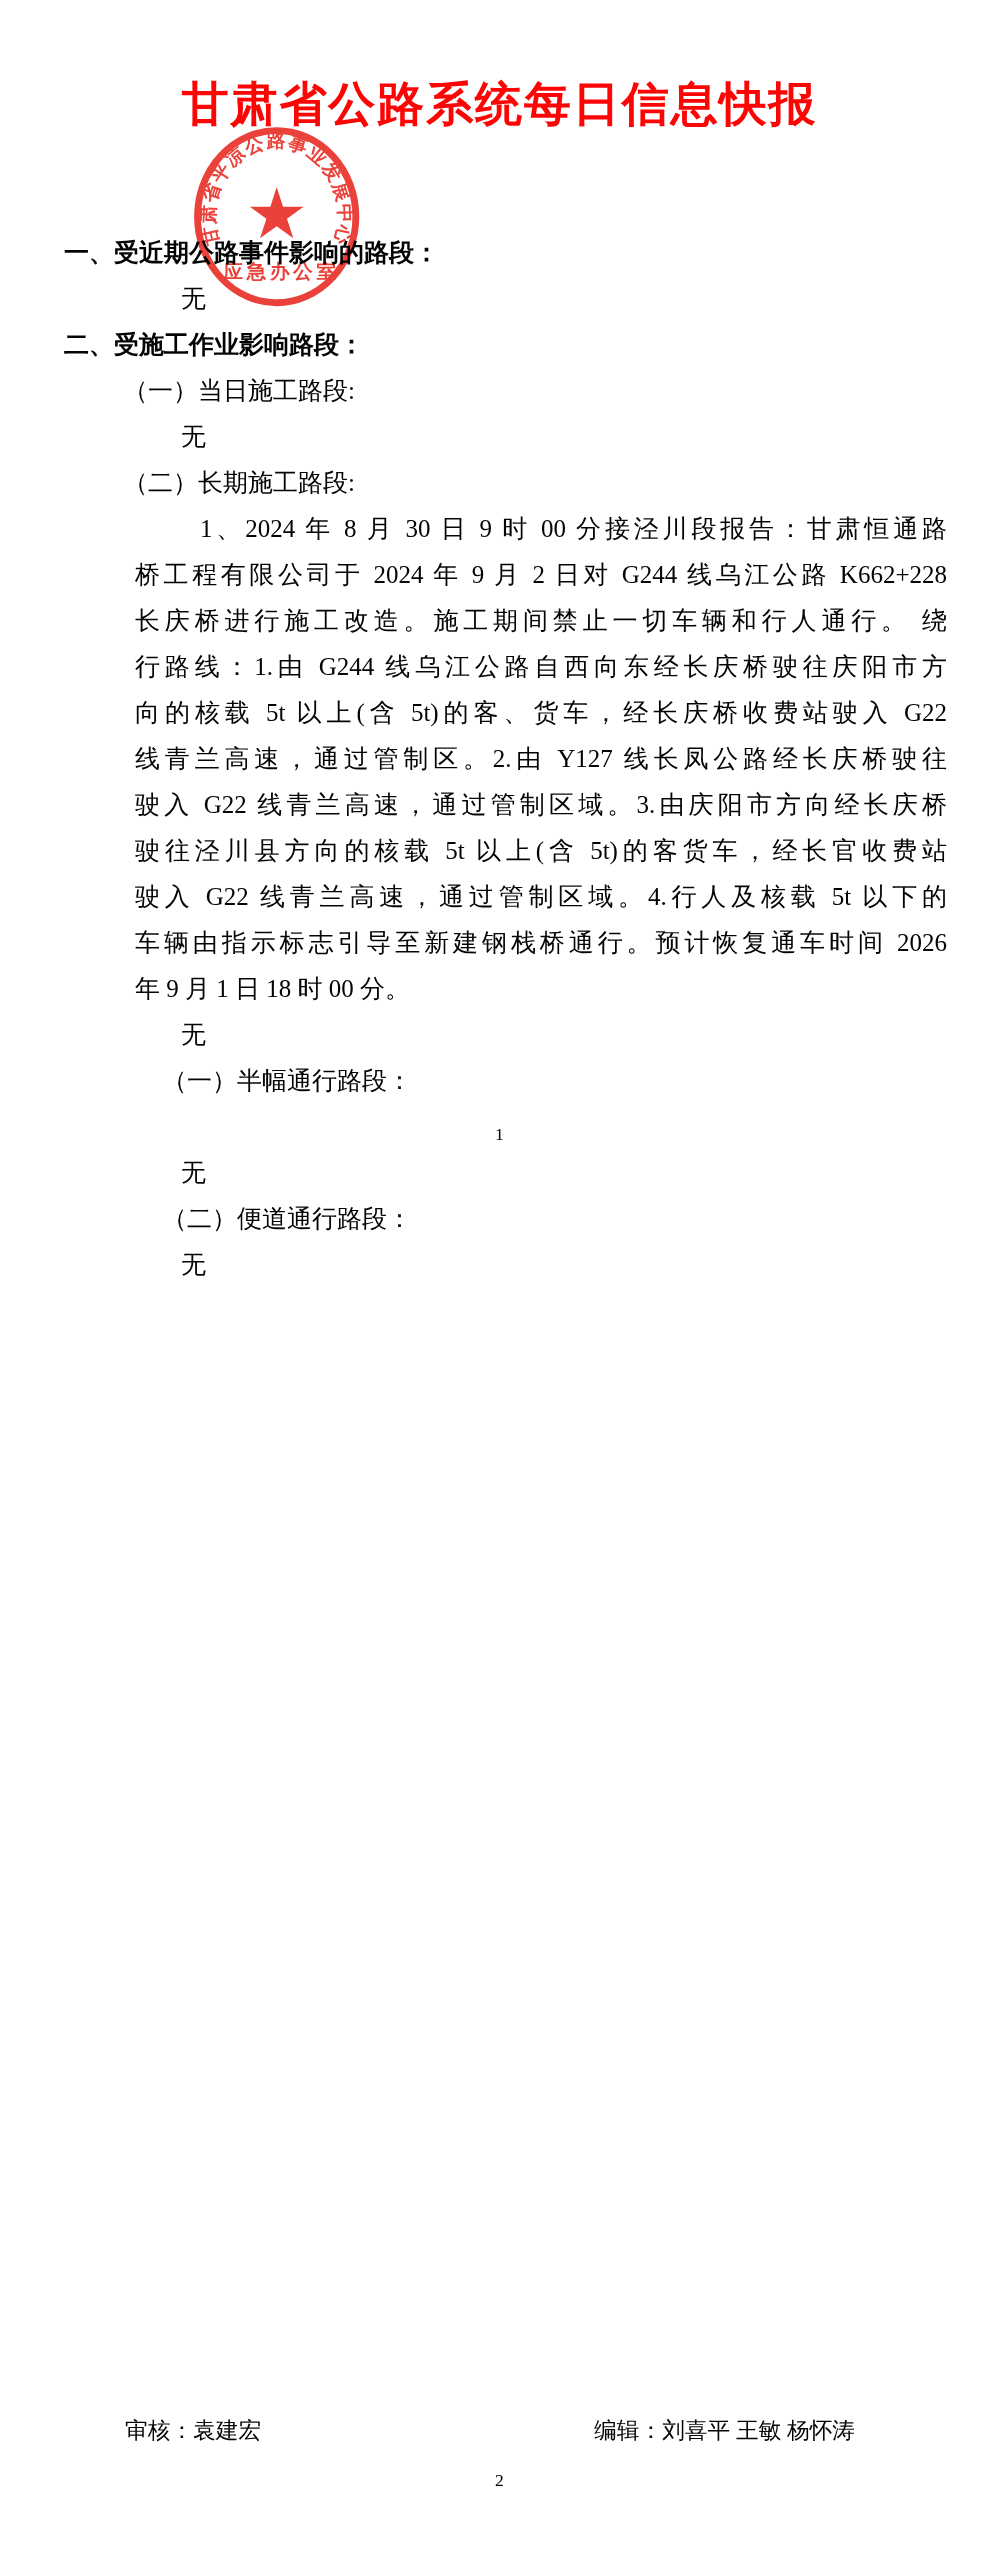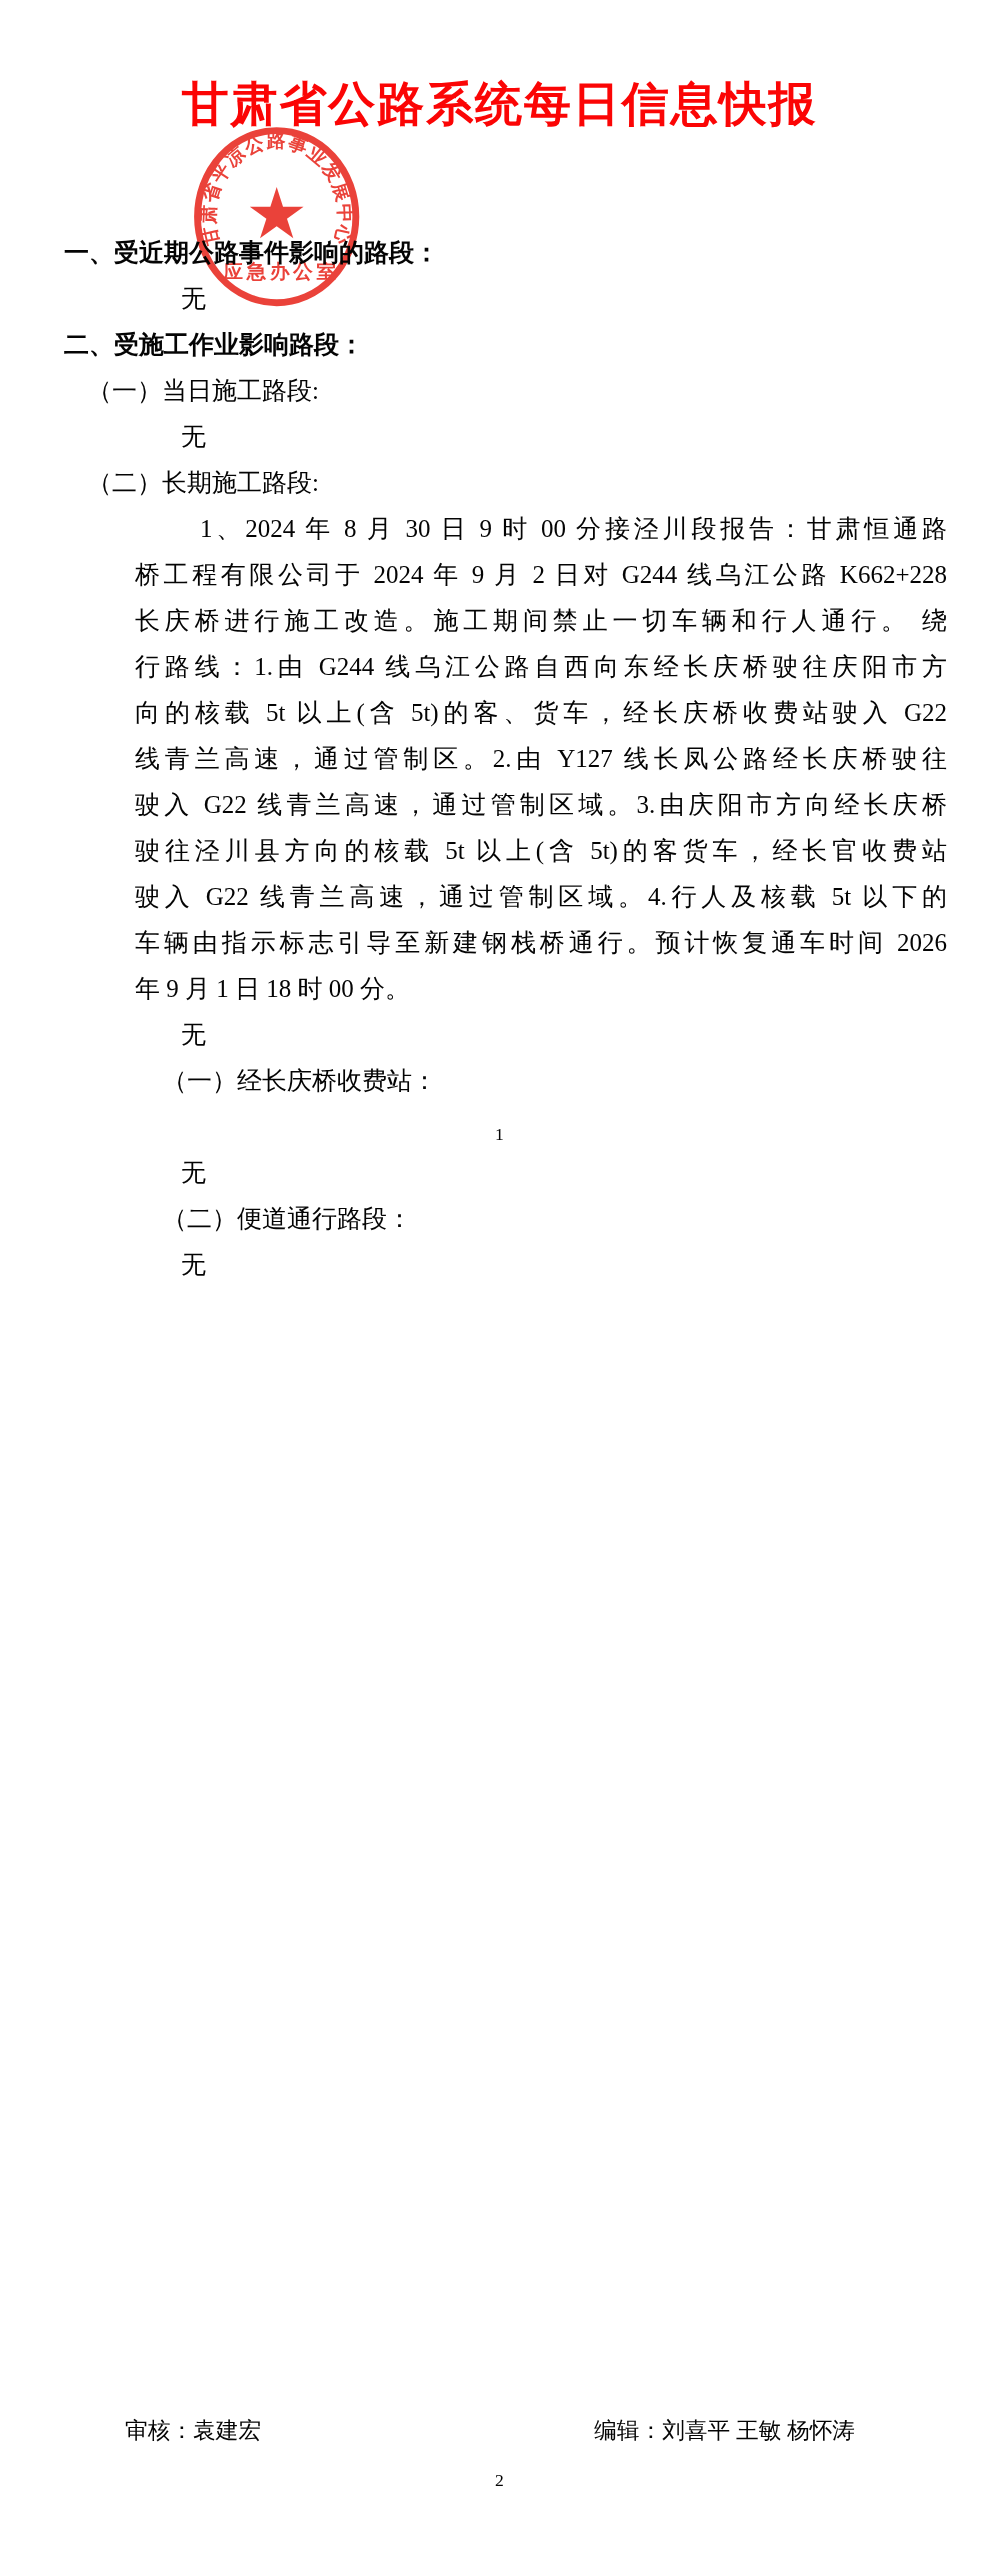--- a/index.html
+++ b/index.html
@@ -30,21 +30,21 @@
     position:absolute;top:200px;left:125px;width:750px;
     display:flex;justify-content:space-between;align-items:baseline;
     font-size:22.7px;line-height:26.4px;
     padding-bottom:1.3px;
     border-bottom:1.9px solid #040404;
     white-space:nowrap;
   }
   .content{position:absolute;top:230px;left:0;width:999px;}
   .block{font-size:25px;line-height:46px;}
   .b-h1{padding-left:64px;font-weight:bold;}
-  .b-h2{padding-left:87px;}
+  .b-h2{padding-left:87px;margin-left:36px;}
   .b-h2b{padding-left:162px;}
   .b-none{padding-left:181px;}
   .b-pagenum{text-align:center;font-size:17.6px;line-height:31px;padding-top:15px;}
   .para-line{
     margin-left:135px;margin-right:52px;
     text-align:justify;text-align-last:justify;
   }
   .para-line.first{text-indent:65px;}
   .para-line.last{text-align-last:left;}
   .stamp{
@@ -89,21 +89,21 @@
       <div class="block para-line">长庆桥进行施工改造。施工期间禁止一切车辆和行人通行。 绕</div>
       <div class="block para-line">行路线：1.由 G244 线乌江公路自西向东经长庆桥驶往庆阳市方</div>
       <div class="block para-line">向的核载 5t 以上(含 5t)的客、货车，经长庆桥收费站驶入 G22</div>
       <div class="block para-line">线青兰高速，通过管制区。2.由 Y127 线长凤公路经长庆桥驶往</div>
       <div class="block para-line">驶入 G22 线青兰高速，通过管制区域。3.由庆阳市方向经长庆桥</div>
       <div class="block para-line">驶往泾川县方向的核载 5t 以上(含 5t)的客货车，经长官收费站</div>
       <div class="block para-line">驶入 G22 线青兰高速，通过管制区域。4.行人及核载 5t 以下的</div>
       <div class="block para-line">车辆由指示标志引导至新建钢栈桥通行。预计恢复通车时间 2026</div>
       <div class="block para-line last">年 9 月 1 日 18 时 00 分。</div>
       <div class="block b-none">无</div>
-      <div class="block b-h2b">（一）经长庆桥收费站：</div>
+      <div class="block b-h2b">（一）半幅通行路段：</div>
       <div class="block b-pagenum">1</div>
       <div class="block b-none">无</div>
       <div class="block b-h2b">（二）便道通行路段：</div>
       <div class="block b-none">无</div>
     </div>
 
   <svg class="stamp" width="198" height="201" viewBox="0 0 315 320">
     <ellipse cx="157" cy="165" rx="126" ry="137" fill="none" stroke="#e8281e" stroke-width="11"></ellipse>
     <path id="stamp-arc-path" d="M 67,212 A 99,111 0 1 1 247,212" fill="none" stroke="none"></path>
     <text fill="#e8281e" font-size="30" letter-spacing="2">

